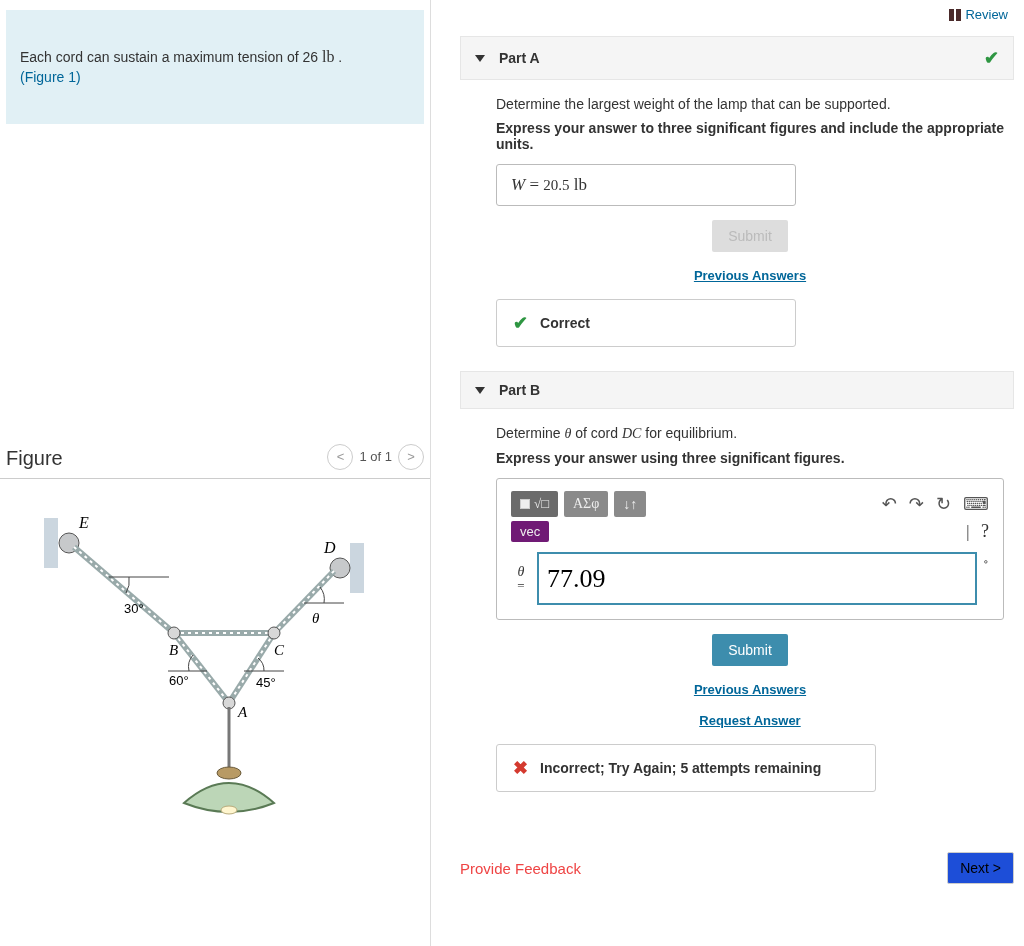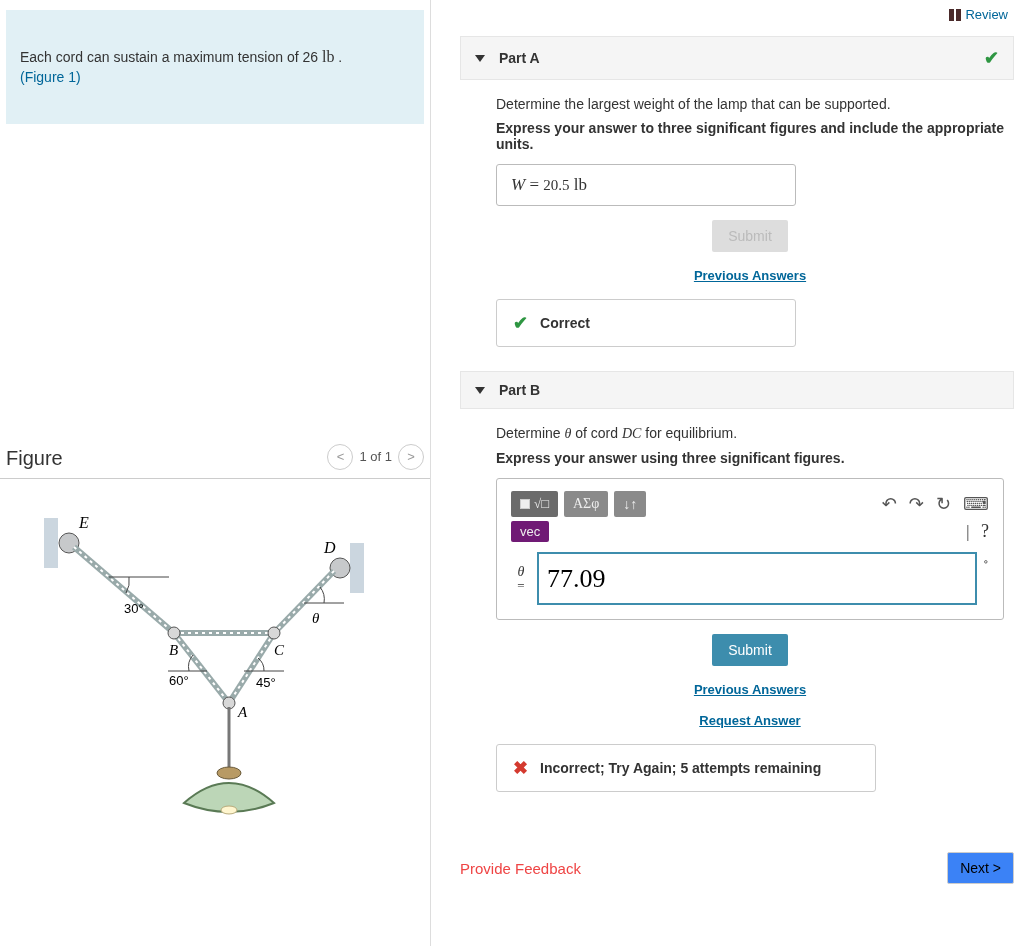--- a/index.html
+++ b/index.html
@@ -138,21 +138,21 @@
     flex: 1; border: 2px solid #3d8dad; padding: 4px 8px;
     font-family: "Times New Roman", serif; font-size: 26px; height: 53px;
   }
   .deg-mark { font-size: 10px; align-self: flex-start; padding-top: 4px; }
   .footer-row {
     display: flex; justify-content: space-between; align-items: center;
     margin-top: 36px;
   }
   .provide-fb { color: #ef4444; font-size: 15px; cursor: pointer; }
   .next-btn {
-    border: 1px solid #ccc; background: #3b82f6; padding: 7px 12px;
+    border: 1px solid #ccc; background: #1d4ed8; padding: 7px 12px;
     font-size: 14px; cursor: pointer; border-radius: 2px;
   }
   .serif-it { font-family: "Times New Roman", serif; font-style: italic; }
   .serif { font-family: "Times New Roman", serif; }
 </style>
 </head>
 <body>
 
 <div class="left-pane">
   <div class="prompt-box">

